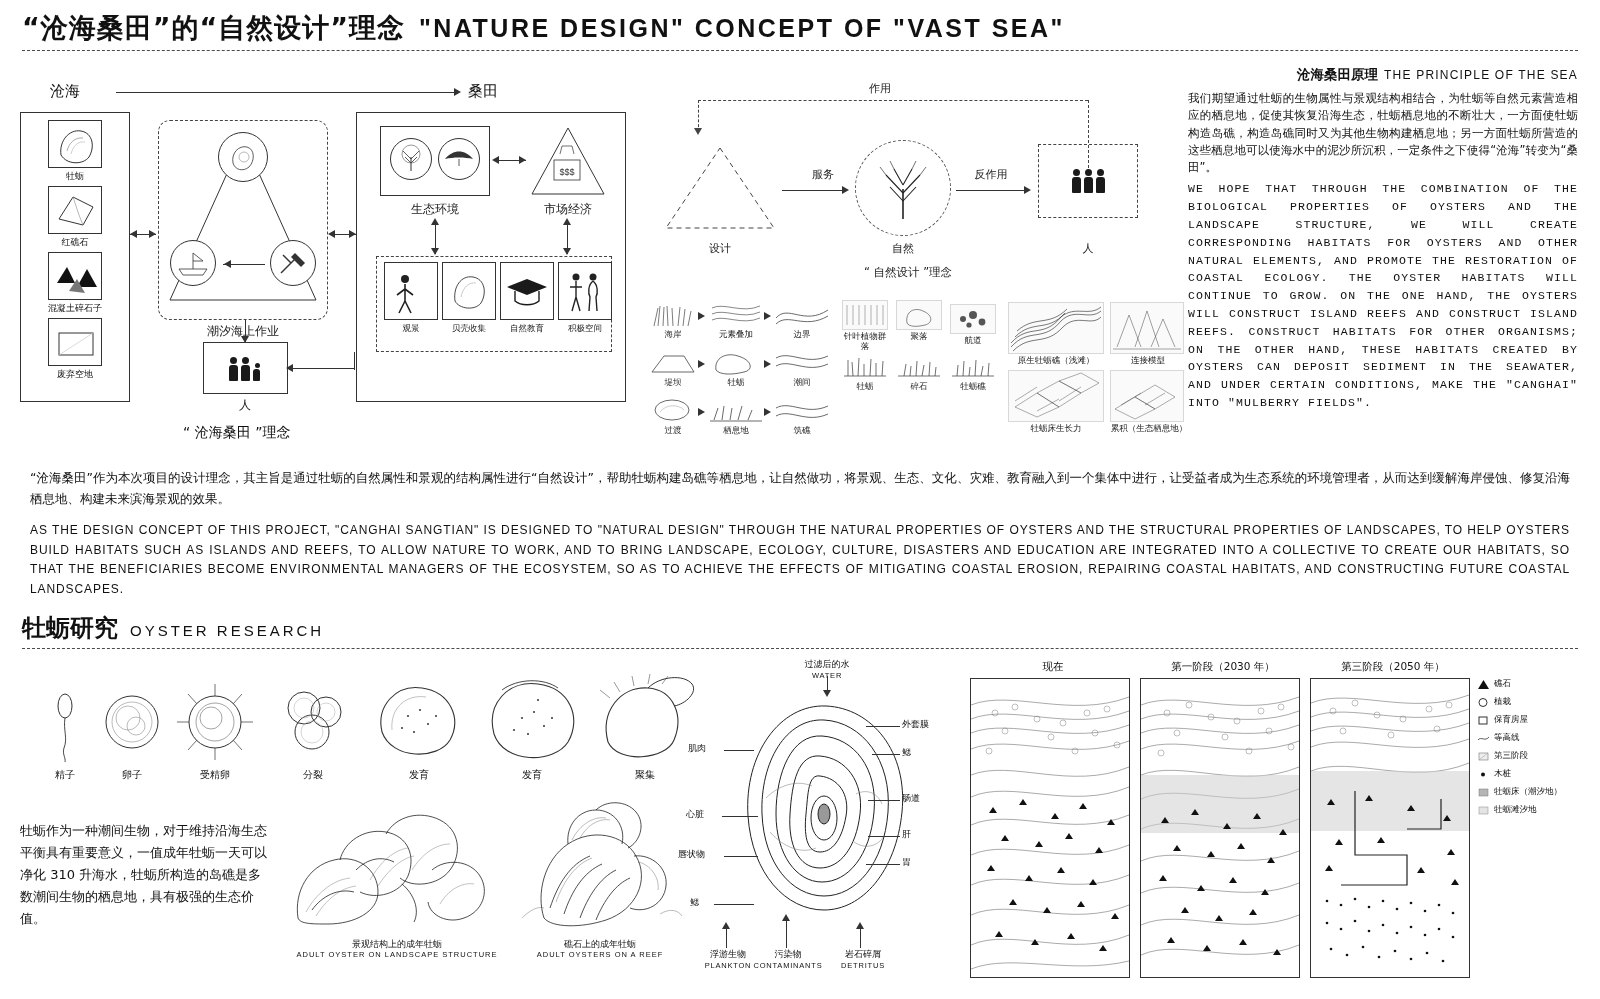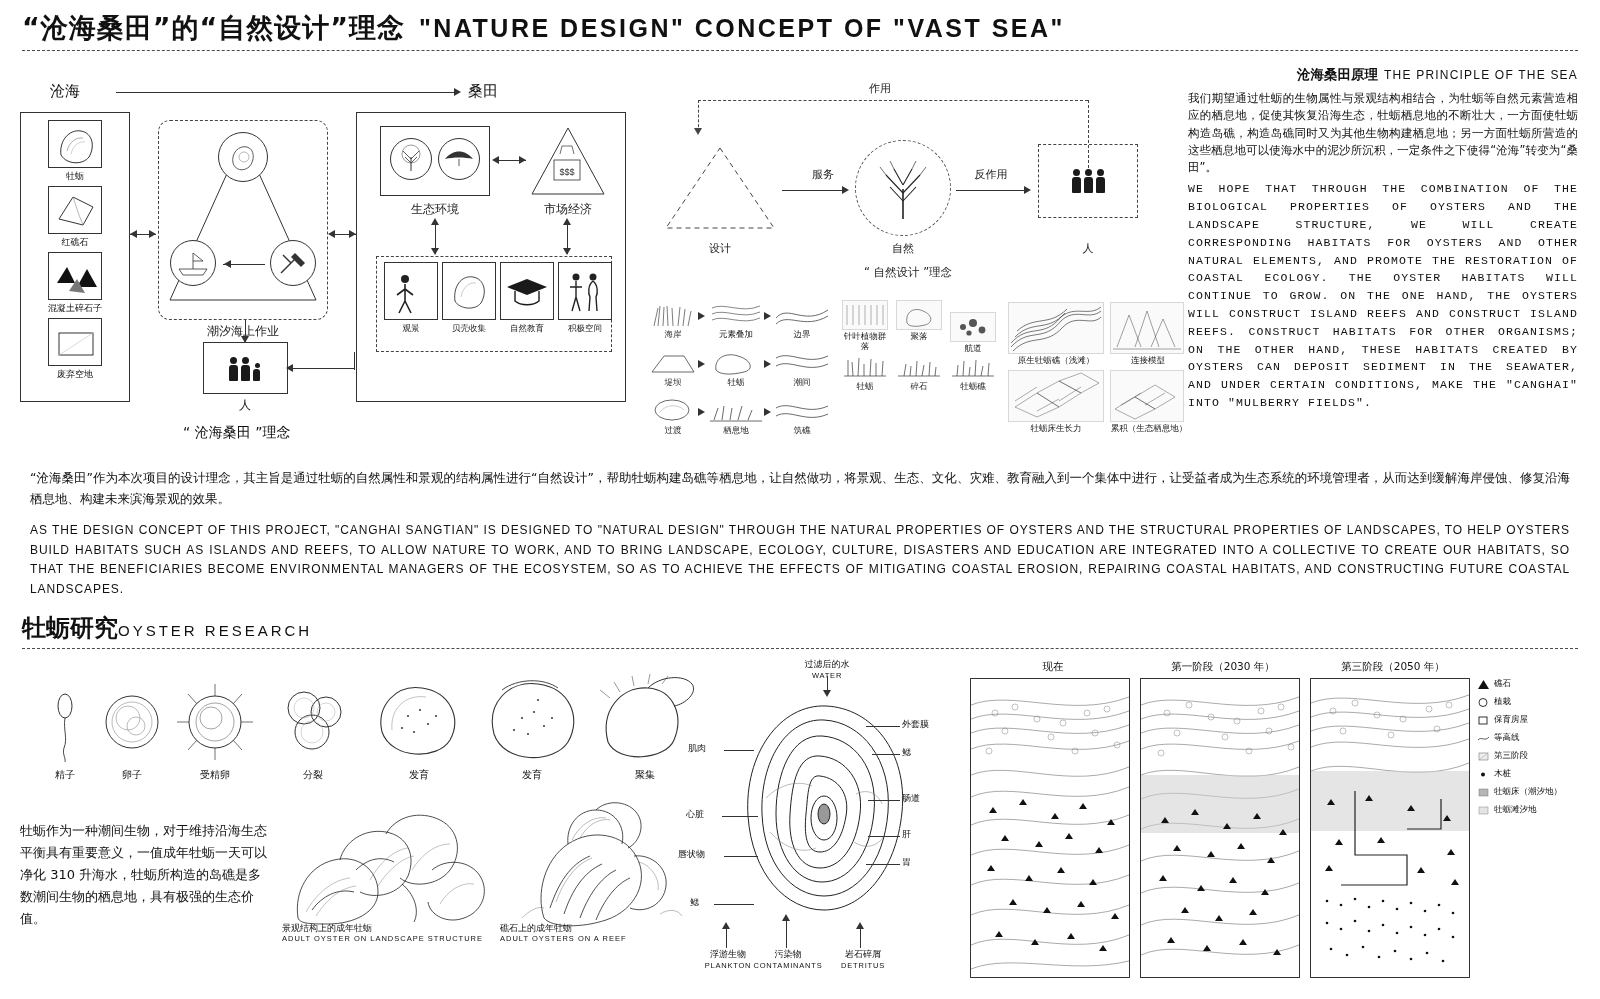--- a/index.html
+++ b/index.html
@@ -82,35 +82,35 @@
   .rc-title .en { font-family:"Liberation Sans", sans-serif; font-size:12px; font-weight:400; letter-spacing:1.2px; text-transform:uppercase;}
   .rc-cn { font-family:"DejaVu Sans", sans-serif; font-size:11.5px; line-height:1.5; margin-top:6px; text-align:justify; }
   .rc-en { font-family:Liberation Mono, monospace; font-size:11.5px; line-height:1.55; letter-spacing:1.1px; text-transform:uppercase; margin-top:4px; text-align:justify; }
 
   
   #concept { position:absolute; left:30px; top:468px; width:1540px; }
   .cp-cn { font-family:"DejaVu Sans", sans-serif; font-size:12.5px; line-height:1.65; text-align:justify; }
   .cp-en { font-family:"Liberation Sans", sans-serif; font-size:12px; line-height:1.62; letter-spacing:0.9px; text-transform:uppercase; margin-top:12px; text-align:justify; }
 
   
-  #oyster-hdr { position:absolute; left:22px; top:612px; display:flex; align-items:baseline; }
+  #oyster-hdr { position:absolute; left:22px; top:612px; display:flex; align-items:baseline; gap:12px; }
   #oyster-hdr .cn { font-family:"DejaVu Sans", sans-serif; font-size:24px; font-weight:700; }
   #oyster-hdr .en { font-family:"Liberation Sans", sans-serif; font-size:15px; letter-spacing:3px; text-transform:uppercase; }
 
   
   #lifecycle { position:absolute; left:20px; top:672px; width:660px; height:130px; }
   .lc-item { position:absolute; text-align:center; }
   .lc-cap { font-family:"DejaVu Sans", sans-serif; font-size:10px; margin-top:4px; }
 
   
   #oysterpara { position:absolute; left:20px; top:820px; width:250px;
     font-family:"DejaVu Sans", sans-serif; font-size:13px; line-height:1.7; }
 
   
-  .draw-cap { position:absolute; text-align:left; font-family:"DejaVu Sans", sans-serif; font-size:9px; line-height:1.35; }
+  .draw-cap { position:absolute; text-align:center; font-family:"DejaVu Sans", sans-serif; font-size:9px; line-height:1.35;margin-top:16px; }
   .draw-cap .en { font-family:"Liberation Sans", sans-serif; font-size:7.5px; letter-spacing:1px; text-transform:uppercase; }
 
   
   #anatomy { position:absolute; left:690px; top:660px; width:270px; height:330px; }
   .an-lab { position:absolute; font-family:"DejaVu Sans", sans-serif; font-size:9px; }
   .an-lab .en { font-family:"Liberation Sans", sans-serif; font-size:7.5px; letter-spacing:0.8px; text-transform:uppercase; display:block;}
 
   
   #phases { position:absolute; left:968px; top:660px; width:500px; height:330px; }
   .ph-title { position:absolute; font-family:"DejaVu Sans", sans-serif; font-size:10.5px; text-align:center; }
@@ -454,21 +454,21 @@
       <div class="lbl-sm" style="width:46px;margin-top:2px;">针叶植物群落</div>
     </div>
     <div class="istrip-cell" style="left:246px;top:0px;">
       <div class="istrip-img" style="width:46px;height:30px;">
         <svg width="44" height="28" viewBox="0 0 44 28">
             <path d="M10 22 C8 10 18 6 26 10 C36 14 36 22 28 24 C20 26 12 26 10 22Z" fill="none" stroke="#555" stroke-width=".7"></path>
           </svg>
       </div>
       <div class="lbl-sm" style="width:46px;margin-top:2px;">聚落</div>
     </div>
-    <div class="istrip-cell" style="left:300px;top:12px;">
+    <div class="istrip-cell" style="left:300px;top:4px;">
       <div class="istrip-img" style="width:46px;height:30px;">
         <svg width="44" height="28" viewBox="0 0 44 28">
             <g fill="#555">
               <circle cx="12" cy="14" r="3"></circle>
               <circle cx="22" cy="10" r="4"></circle>
               <circle cx="31" cy="17" r="3.4"></circle>
               <circle cx="18" cy="20" r="2.6"></circle>
             </g>
           </svg>
       </div>

